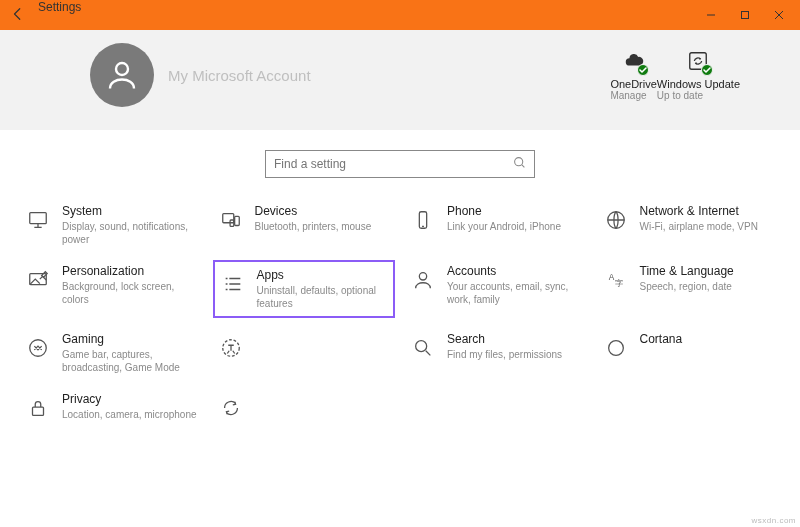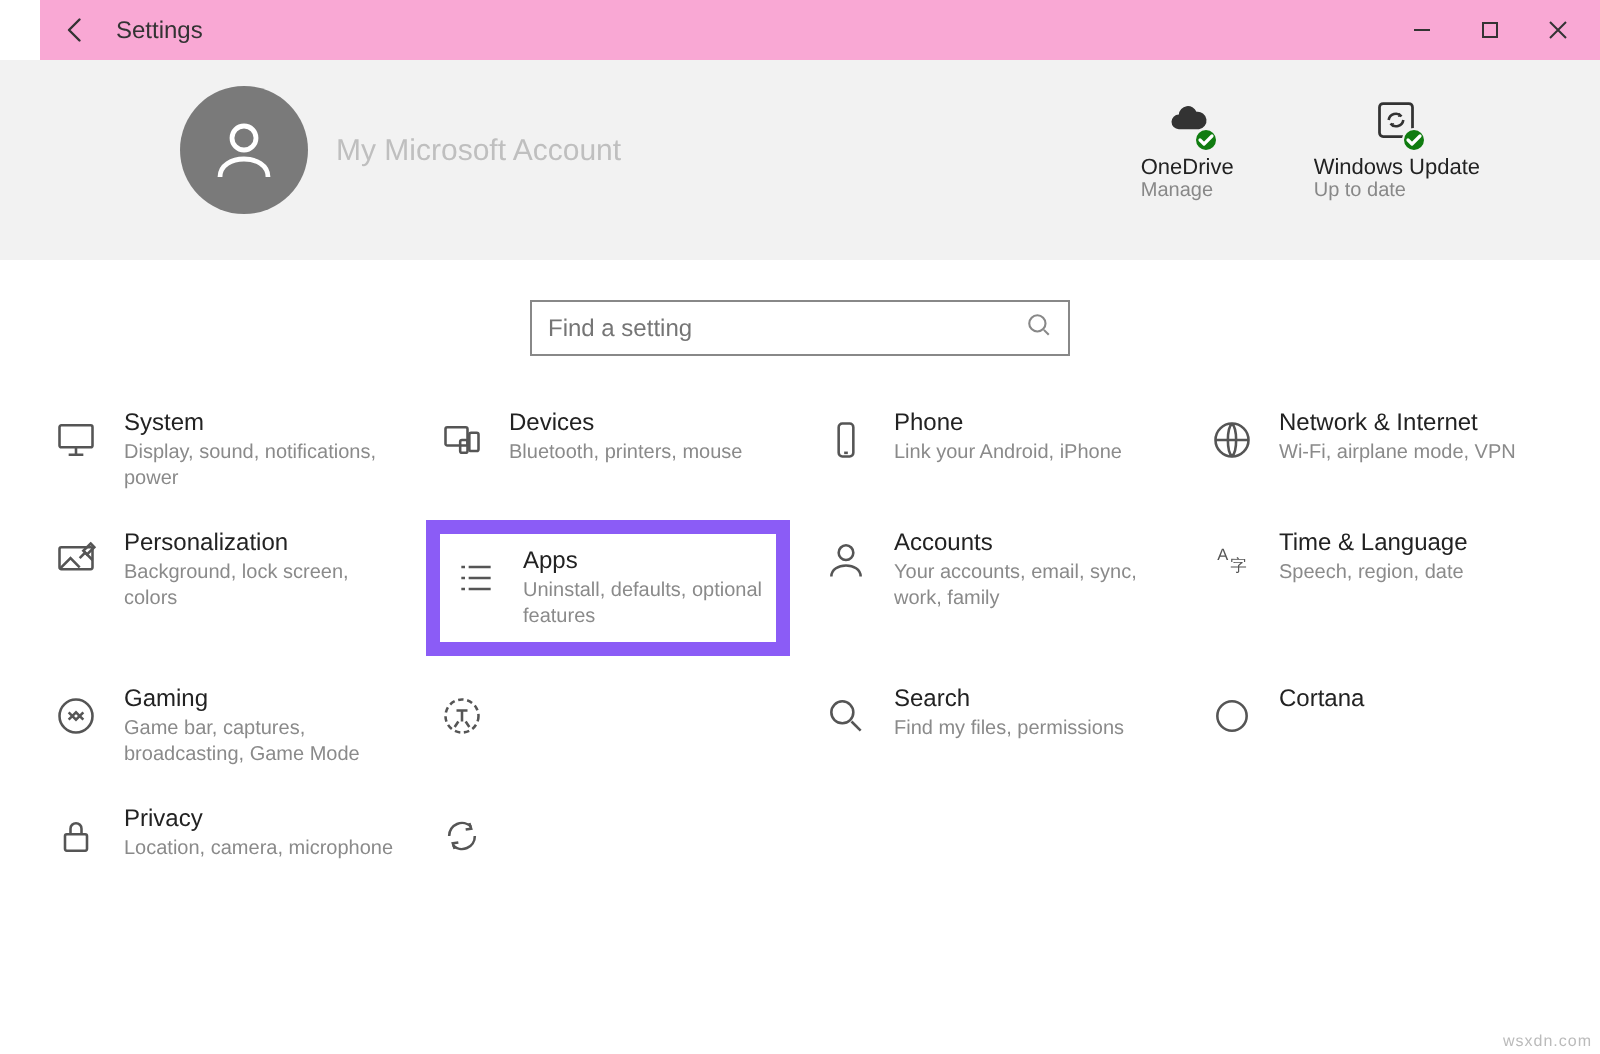--- a/index.html
+++ b/index.html
@@ -7,25 +7,23 @@
     font-family: "Segoe UI", Arial, sans-serif;
     font-size: 12px;
     color: #222;
     background: #fff;
     width: 800px;
     height: 527px;
     overflow: hidden;
   }
   .titlebar {
     height: 30px;
-    background: #f9a8d4;
+    background: #f97316;
     display: flex;
-    align-items: center;
     padding: 0 4px;
-    margin-left: 20px;
   }
   .titlebar .back {
     width: 28px; height: 28px;
     display: flex; align-items: center; justify-content: center;
     font-size: 14px;
   }
   .titlebar .title {
     margin-left: 6px;
     font-size: 12px;
     color: #333;
@@ -58,21 +56,20 @@
     flex-shrink: 0;
   }
   .avatar svg { width: 36px; height: 36px; fill: #fff; }
   .account-label {
     font-size: 15px;
     color: #bfbfbf;
   }
   .status-group {
     margin-left: auto;
     display: flex;
-    gap: 40px;
     padding-right: 40px;
   }
   .status-item {
     display: flex; flex-direction: column; align-items: flex-start;
     font-size: 11px;
     color: #555;
   }
   .status-item .ico {
     position: relative;
     margin-bottom: 4px;
@@ -131,21 +128,21 @@
     width: 28px; height: 28px;
     margin-right: 10px; margin-top: 2px;
     display: flex; align-items: center; justify-content: center;
     flex-shrink: 0;
   }
   .tile .ticon svg { width: 22px; height: 22px; stroke: #555; fill: none; stroke-width: 1.4; }
   .tile .ttext { display: flex; flex-direction: column; }
   .tile .ttitle { font-size: 12px; color: #222; margin-bottom: 2px; }
   .tile .tdesc { font-size: 10px; color: #8a8a8a; line-height: 1.3; }
   .highlight {
-    border: 7px solid #8b5cf6;
+    border: 2px solid #8b5cf6;
     padding: 6px 4px;
   }
   .watermark {
     position: absolute;
     right: 4px;
     bottom: 2px;
     font-size: 8px;
     color: #bbb;
     letter-spacing: 0.5px;
   }

